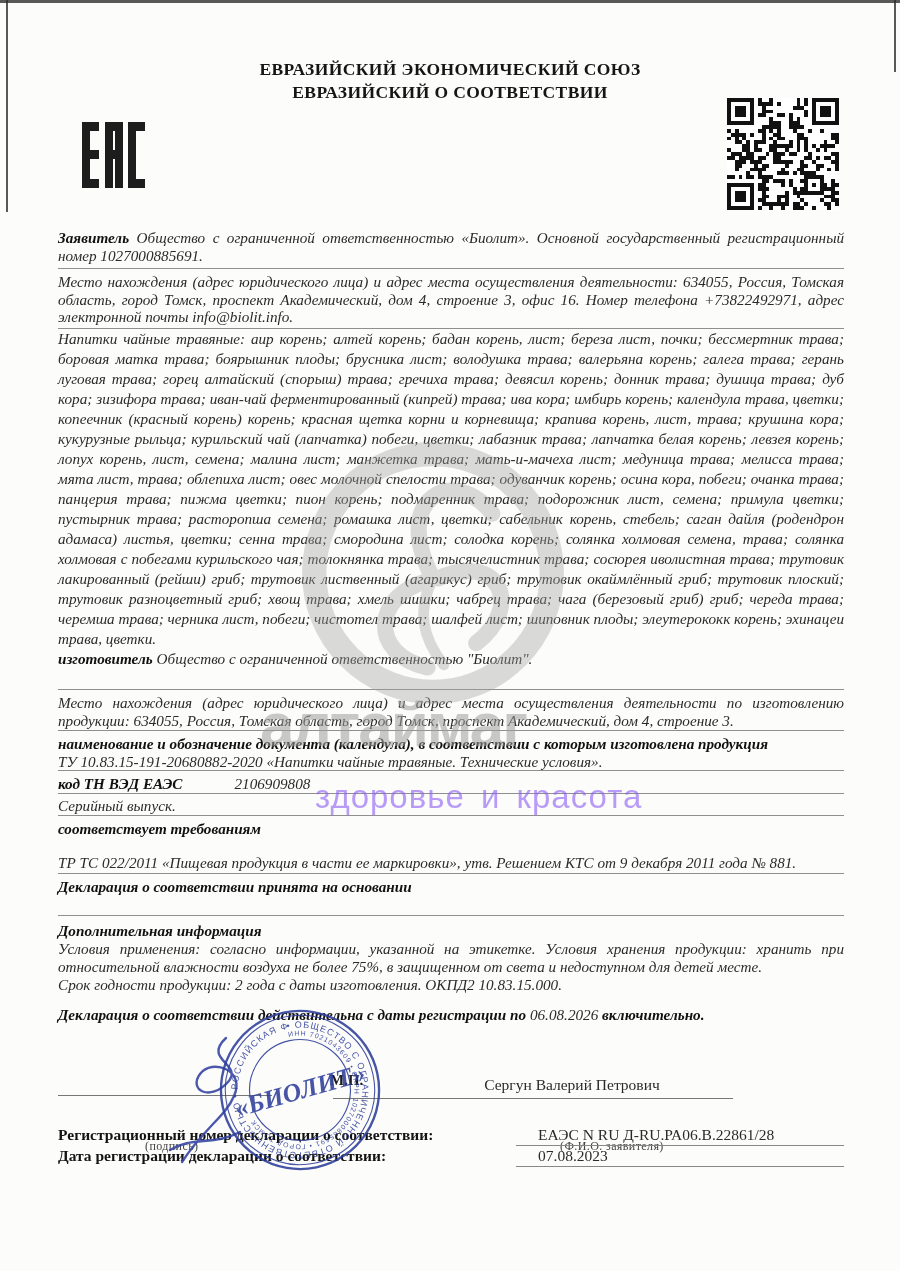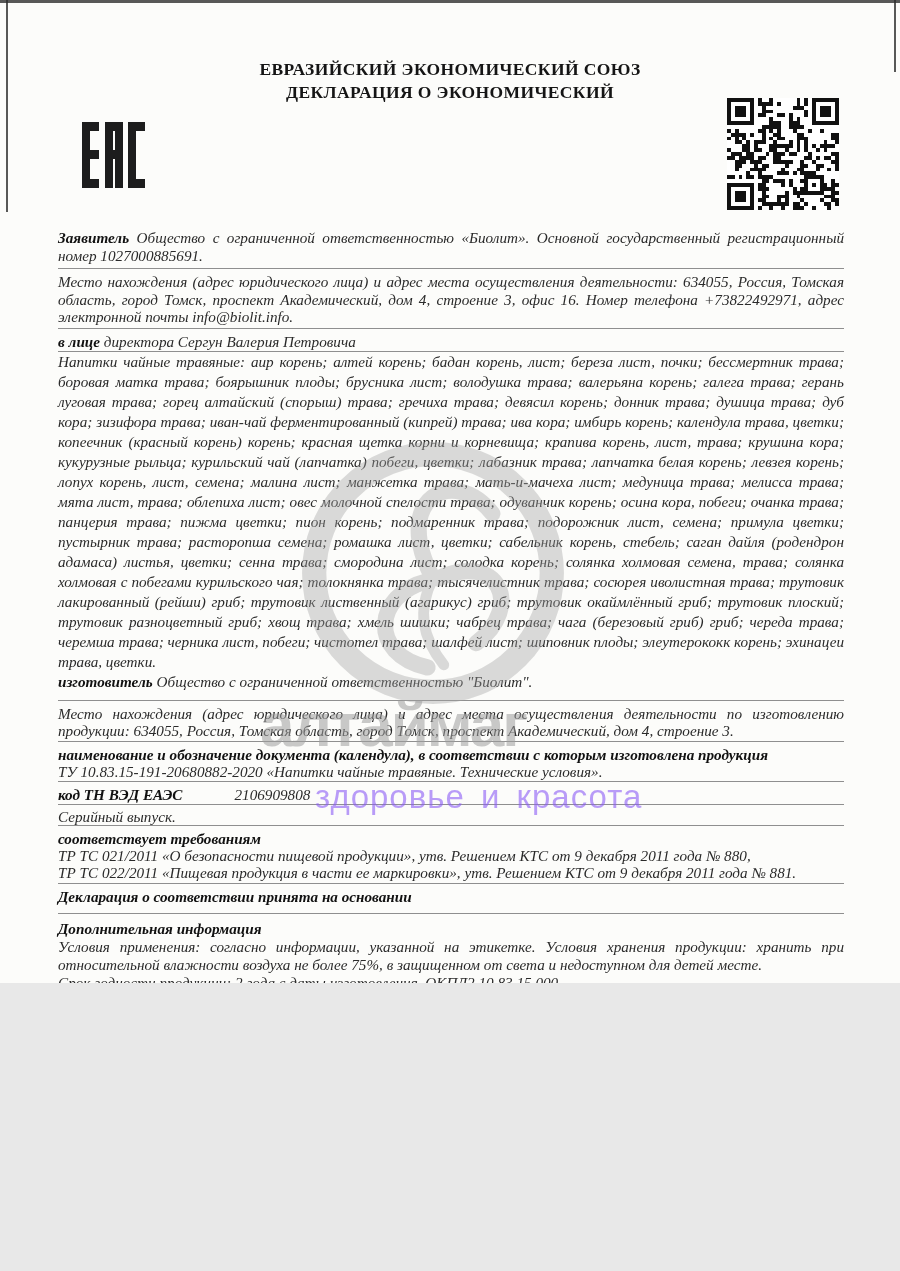--- a/index.html
+++ b/index.html
@@ -1,16 +1,16 @@
 <!DOCTYPE html>
 <html><head>
 <meta charset="utf-8">
 <style>
   html,body{margin:0;padding:0;background:#e8e8e8;}
-  .page{position:relative;width:900px;height:983px;margin:0 auto;background:#fcfcfa;
+  .page{position:relative;width:900px;height:1271px;margin:0 auto;background:#fcfcfa;
         font-family:"Liberation Serif",serif;color:#2a2a2a;overflow:hidden;}
   
   .edge{position:absolute;background:#2e2e2e;opacity:.8;}
   .edge-top{top:0;left:0;width:100%;height:3px;}
   .edge-left{top:0;left:6px;width:2px;height:212px;}
   .edge-right{top:0;right:4px;width:2px;height:72px;}
   
   .title{position:absolute;top:58px;left:0;right:0;text-align:center;font-weight:bold;
          font-size:17.5px;line-height:23px;color:#151515;letter-spacing:.4px;}
   .eac{position:absolute;left:82px;top:122px;width:64px;height:66px;}
@@ -45,21 +45,21 @@
 <body>
 
 <div class="page">
 
   <div class="edge edge-top"></div>
   <div class="edge edge-left"></div>
   <div class="edge edge-right"></div>
 
   <div class="title">
     <div>ЕВРАЗИЙСКИЙ ЭКОНОМИЧЕСКИЙ СОЮЗ</div>
-    <div>ДЕКЛАРАЦИЯ О ЭКОНОМИЧЕСКИЙ</div>
+    <div>ЕВРАЗИЙСКИЙ О СООТВЕТСТВИИ</div>
   </div>
 
   <svg class="eac" viewBox="0 0 64 66">
     <g fill="#1d1d1d">
       <rect x="0" y="0" width="8" height="66"></rect>
       <rect x="0" y="0" width="17" height="9"></rect>
       <rect x="0" y="28" width="17" height="9"></rect>
       <rect x="0" y="57" width="17" height="9"></rect>
       <rect x="23" y="0" width="8" height="66"></rect>
       <rect x="33" y="0" width="8" height="66"></rect>
@@ -368,37 +368,36 @@
         <rect x="21" y="21" width="3" height="3" fill="#fff"></rect>
         <rect x="22" y="22" width="1" height="1" fill="#111"></rect>
       </svg>
   </div>
 
   <main class="body">
     <p class="j rule" style="padding-top:2px;padding-bottom:4px;"><b>Заявитель</b> <span>Общество с ограниченной ответственностью «Биолит». Основной государственный регистрационный номер 1027000885691.</span></p>
 
     <p class="j rule" style="padding-top:4px;padding-bottom:2px;">Место нахождения (адрес юридического лица) и адрес места осуществления деятельности: 634055, Россия, Томская область, город Томск, проспект Академический, дом 4, строение 3, офис 16. Номер телефона +73822492971, адрес электронной почты info@biolit.info.</p>
 
-    <p class="rule" style="padding-top:4px;"><b>в лице</b> <span>директора Сергун Валерия Петровича</span></p>
 
 
     <p class="j products">Напитки чайные травяные: аир корень; алтей корень; бадан корень, лист; береза лист, почки; бессмертник трава; боровая матка трава; боярышник плоды; брусника лист; володушка трава; валерьяна корень; галега трава; герань луговая трава; горец алтайский (спорыш) трава; гречиха трава; девясил корень; донник трава; душица трава; дуб кора; зизифора трава; иван-чай ферментированный (кипрей) трава; ива кора; имбирь корень; календула трава, цветки; копеечник (красный корень) корень; красная щетка корни и корневища; крапива корень, лист, трава; крушина кора; кукурузные рыльца; курильский чай (лапчатка) побеги, цветки; лабазник трава; лапчатка белая корень; левзея корень; лопух корень, лист, семена; малина лист; манжетка трава; мать-и-мачеха лист; медуница трава; мелисса трава; мята лист, трава; облепиха лист; овес молочной спелости трава; одуванчик корень; осина кора, побеги; очанка трава; панцерия трава; пижма цветки; пион корень; подмаренник трава; подорожник лист, семена; примула цветки; пустырник трава; расторопша семена; ромашка лист, цветки; сабельник корень, стебель; саган дайля (родендрон адамаса) листья, цветки; сенна трава; смородина лист; солодка корень; солянка холмовая семена, трава; солянка холмовая с побегами курильского чая; толокнянка трава; тысячелистник трава; сосюрея иволистная трава; трутовик лакированный (рейши) гриб; трутовик лиственный (агарикус) гриб; трутовик окаймлённый гриб; трутовик плоский; трутовик разноцветный гриб; хвощ трава; хмель шишки; чабрец трава; чага (березовый гриб) гриб; череда трава; черемша трава; черника лист, побеги; чистотел трава; шалфей лист; шиповник плоды; элеутерококк корень; эхинацеи трава, цветки.</p>
-    <p class="products rule" style="padding-bottom:8px;"><b>изготовитель</b> <span>Общество с ограниченной ответственностью "Биолит".</span></p>
+    <p class="products rule" style="padding-bottom:20px;"><b>изготовитель</b> <span>Общество с ограниченной ответственностью "Биолит".</span></p>
 
     <p class="j rule" style="padding-top:4px;padding-bottom:1px;">Место нахождения (адрес юридического лица) и адрес места осуществления деятельности по изготовлению продукции: 634055, Россия, Томская область, город Томск, проспект Академический, дом 4, строение 3.</p>
 
     <p class="rule" style="padding-top:4px;"><b>наименование и обозначение документа (календула), в соответствии с которым изготовлена продукция</b><br><span>ТУ 10.83.15-191-20680882-2020 «Напитки чайные травяные. Технические условия».</span></p>
 
     <p class="rule" style="padding-top:4px;"><b>код ТН ВЭД ЕАЭС</b><span style="display:inline-block;width:52px;"></span><span>2106909808</span></p>
 
     <p class="rule" style="padding-top:3px;">Серийный выпуск.</p>
 
-    <p class="rule" style="padding-top:4px;padding-bottom:2px;line-height:17px;"><b>соответствует требованиям</b><br><span>ТР ТС 021/2011 «О безопасности пищевой продукции», утв. Решением КТС от 9 декабря 2011 года № 880,</span><br><span>ТР ТС 022/2011 «Пищевая продукция в части ее маркировки», утв. Решением КТС от 9 декабря 2011 года № 881.</span></p>
-
-    <p class="j rule" style="padding-top:4px;padding-bottom:8px;line-height:17px;"><b>Декларация о соответствии принята на основании</b><br></p>
+    <p class="rule" style="padding-top:4px;padding-bottom:2px;line-height:17px;"><b>соответствует требованиям</b><br><br><span>ТР ТС 022/2011 «Пищевая продукция в части ее маркировки», утв. Решением КТС от 9 декабря 2011 года № 881.</span></p>
+
+    <p class="j rule" style="padding-top:4px;padding-bottom:20px;line-height:17px;"><b>Декларация о соответствии принята на основании</b><br></p>
 
 
     <p class="j" style="padding-top:6px;line-height:18px;"><b>Дополнительная информация</b><br><span>Условия применения: согласно информации, указанной на этикетке. Условия хранения продукции: хранить при относительной влажности воздуха не более 75%, в защищенном от света и недоступном для детей месте.</span><br><span>Срок годности продукции: 2 года с даты изготовления. ОКПД2 10.83.15.000.</span></p>
 
     <p style="margin-top:12px;"><b>Декларация о соответствии действительна с даты регистрации по</b> <span>06.08.2026</span> <b>включительно.</b></p>
   </main>
 
   <svg class="wm wm-circle" viewBox="0 0 100 100">
     <g stroke="#a3a3a3" fill="none" stroke-linecap="round">
       <circle cx="50" cy="50" r="44" stroke-width="9"></circle>

